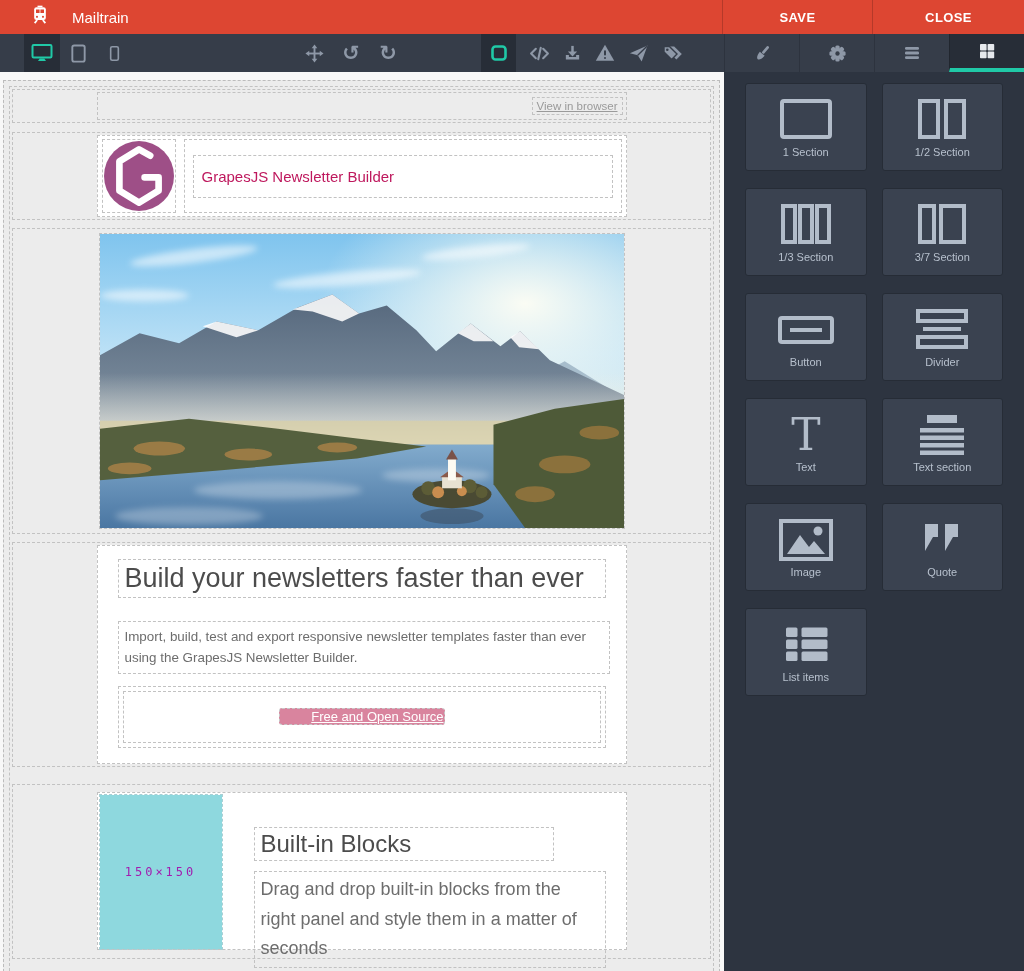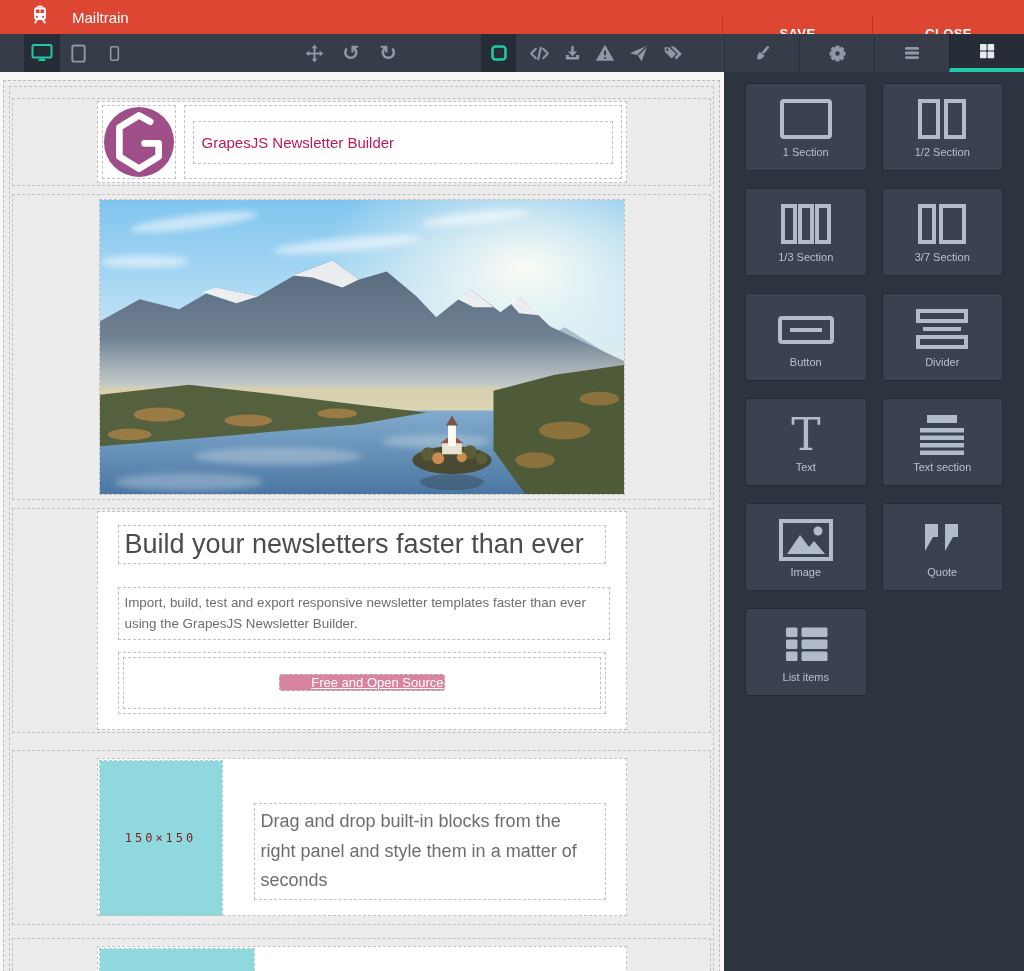--- a/index.html
+++ b/index.html
@@ -12,21 +12,21 @@
     --txt-dark:#4c4c4c; --txt-body:#6d6d6d; --txt-link:#9a9a9a;
   }
   *{box-sizing:border-box; margin:0; padding:0;}
   html,body{width:1024px;height:971px;overflow:hidden;}
   body{font-family:"Liberation Sans",sans-serif;background:#fff;}
 
   
   .topbar{height:34px;background:var(--red);display:flex;align-items:center;position:relative;}
   .brand{display:flex;align-items:center;gap:22px;padding-left:30px;}
   .brand-title{color:#fff;font-size:15px;}
-  .topbar-buttons{position:absolute;right:0;top:16px;height:100%;display:flex;}
+  .topbar-buttons{position:absolute;right:0;top:0;height:100%;display:flex;}
   .topbar-btn{width:150px;height:100%;display:flex;align-items:center;justify-content:center;
     color:#fff;font-size:13px;font-weight:bold;letter-spacing:.4px;border-left:1px solid rgba(0,0,0,.18);cursor:pointer;}
 
   
   .toolbar{height:38px;background:var(--toolbar-bg);position:relative;display:flex;}
   .tb-group{display:flex;align-items:center;height:100%;}
   .devices{padding-left:24px;}
   .tb-btn{width:36px;height:100%;display:flex;align-items:center;justify-content:center;cursor:pointer;}
   .tb-btn.active{background:var(--active-bg);}
   .actions{position:absolute;left:303px;top:0;gap:15px;}
@@ -69,21 +69,21 @@
   .hero-body{border:1px dashed var(--dash);margin-top:23px;padding:4px 6px;font-size:13.4px;line-height:1.6;color:var(--txt-body);width:492px;}
   .btn-zone{border:1px dashed var(--dash);margin-top:12px;padding:4px;}
   .btn-zone-inner{border:1px dashed var(--dash);height:52px;display:flex;align-items:center;justify-content:center;}
   .pink-btn{background:var(--pink);border:1px dashed #c8c8c8;border-radius:3px;width:166px;height:17px;display:flex;align-items:center;justify-content:flex-end;cursor:pointer;}
   .pink-btn span{color:#fff;font-size:13px;text-decoration:underline;}
 
   .row-feature{margin-top:17px;}
   .feature-cell{margin:7px auto 8px;height:158px;display:flex;}
   .ph-wrap{width:156px;height:156px;border:1px dashed #a9cfd4;margin:1px;}
   .placeholder{width:100%;height:100%;background:var(--placeholder);display:flex;align-items:center;justify-content:center;}
-  .placeholder span{color:#7f1d1d;font-family:"DejaVu Sans Mono",monospace;font-size:12px;letter-spacing:3px;}
+  .placeholder span{color:#a21caf;font-family:"DejaVu Sans Mono",monospace;font-size:12px;letter-spacing:3px;}
   .feature-right{flex:1;padding:34px 20px 0 30px;}
   .feature-heading{border:1px dashed var(--dash);padding:2px 6px;font-size:24px;color:var(--txt-dark);width:300px;}
   .feature-body{border:1px dashed var(--dash);margin-top:10px;padding:3px 6px;font-size:18px;line-height:1.65;color:var(--txt-body);width:352px;}
 
   .row-feature2{margin-top:13px;}
   .feature2-cell{margin:7px auto 0;height:120px;display:flex;}
 
   
   .panel{width:300px;background:var(--panel-bg);padding:11px 21px;display:grid;
     grid-template-columns:1fr 1fr;grid-auto-rows:88px;gap:17px 15px;align-content:start;}
@@ -230,20 +230,25 @@
     </div>
   </div>
 </div>
 
 <div class="main">
 
   <div class="canvas">
     <div class="email-body">
       <div class="email-inner">
 
+        <div class="row row-browser">
+          <div class="cell dashed browser-cell">
+            <span class="view-link">View in browser</span>
+          </div>
+        </div>
 
         <div class="row row-logo">
           <div class="cell dashed white logo-cell">
             <div class="logo-wrap">
               <div class="logo-circle">
                 <svg viewBox="0 0 100 100" width="70" height="70">
                   <path d="M66,21 L50,12 L22,29 L22,71 L50,88 L78,71 L78,52 L58,52" fill="none" stroke="#fff" stroke-width="9.5" stroke-linecap="round" stroke-linejoin="round"></path>
                 </svg>
               </div>
             </div>
@@ -353,20 +358,21 @@
         </div>
 
         <div class="row row-feature">
           <div class="cell dashed white feature-cell">
             <div class="ph-wrap">
               <div class="placeholder">
                 <span>150×150</span>
               </div>
             </div>
             <div class="feature-right">
+              <div class="feature-heading">Built-in Blocks</div>
               <div class="feature-body">Drag and drop built-in blocks from the right panel and style them in a matter of seconds</div>
             </div>
           </div>
         </div>
 
         <div class="row row-feature2">
           <div class="cell dashed white feature2-cell">
             <div class="ph-wrap">
               <div class="placeholder">
                 

